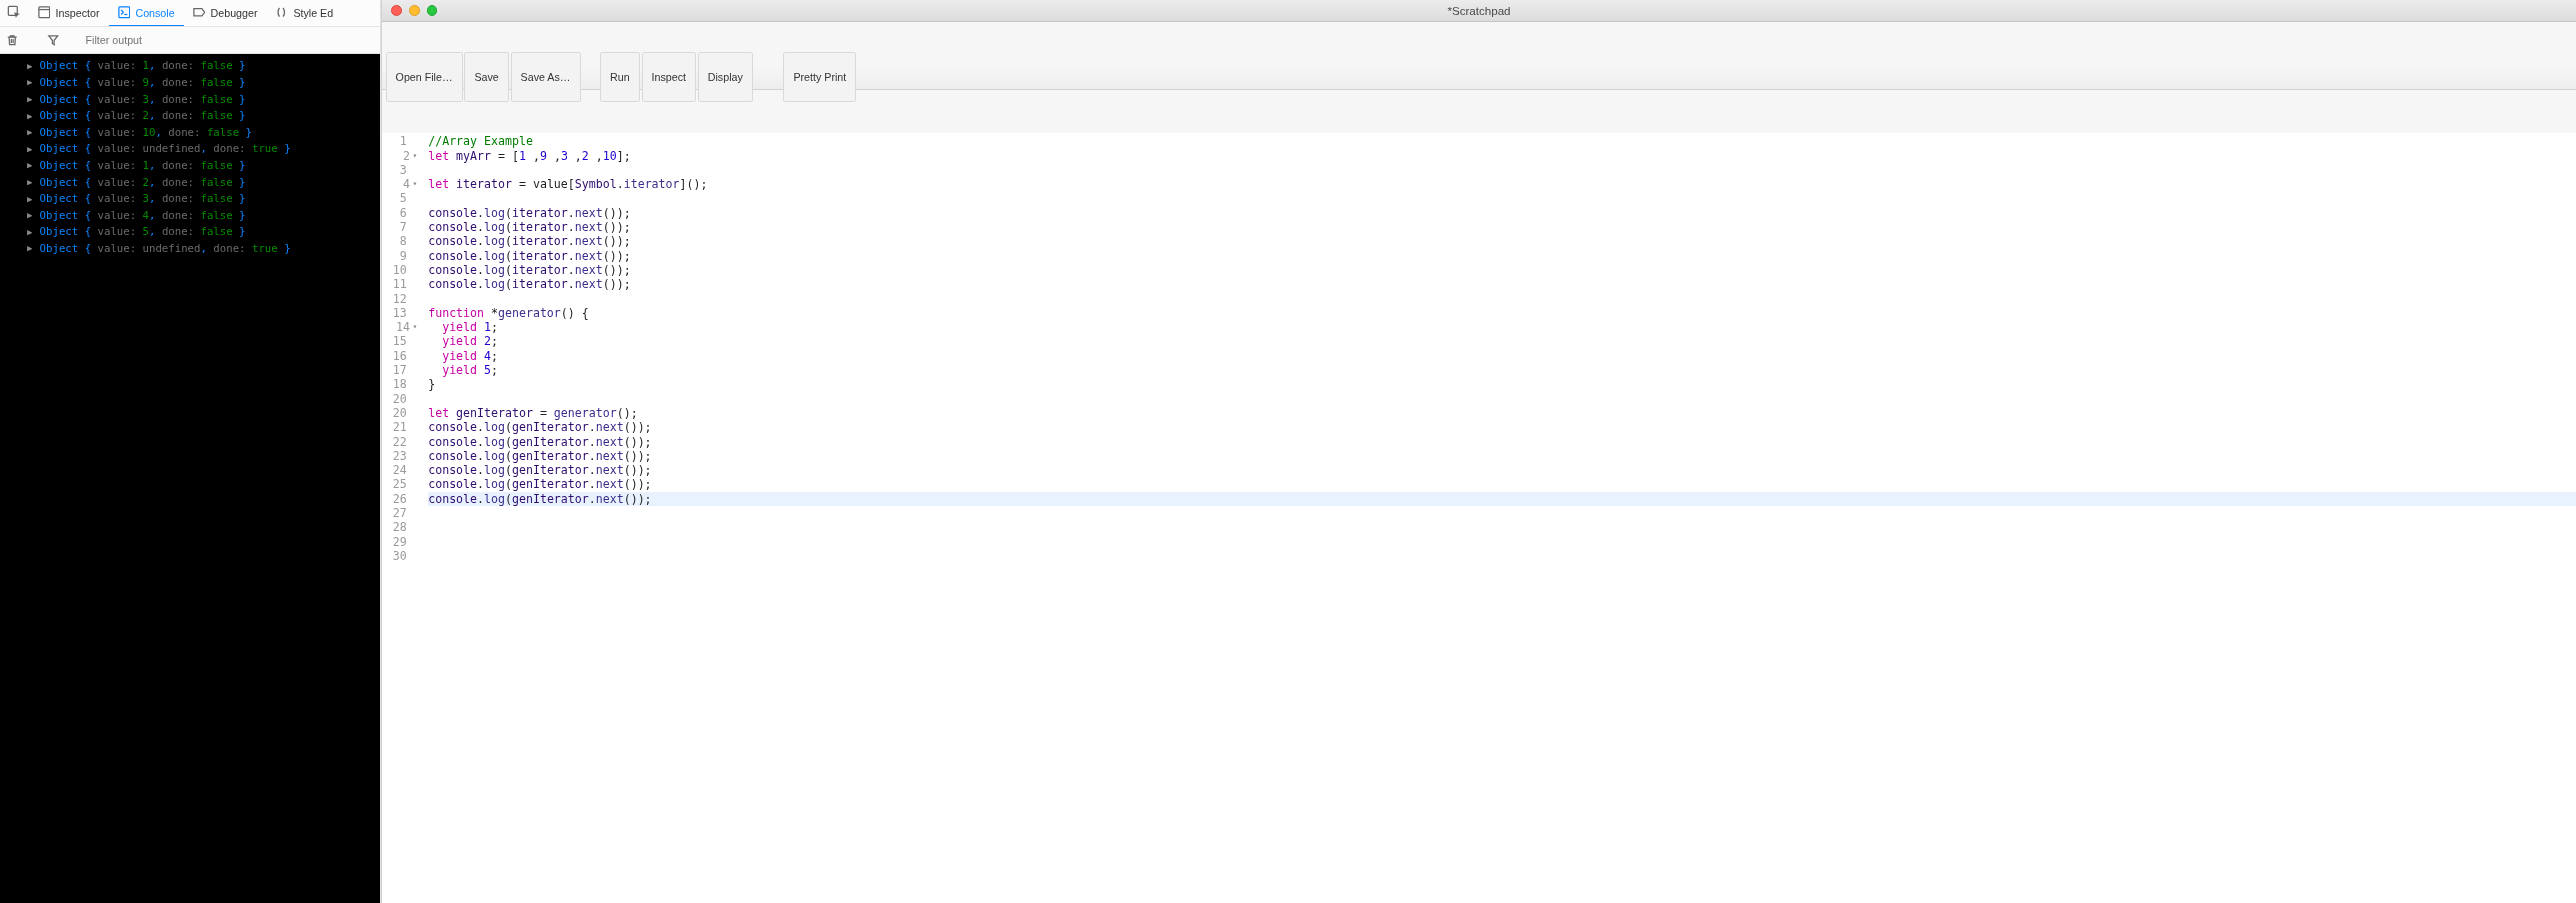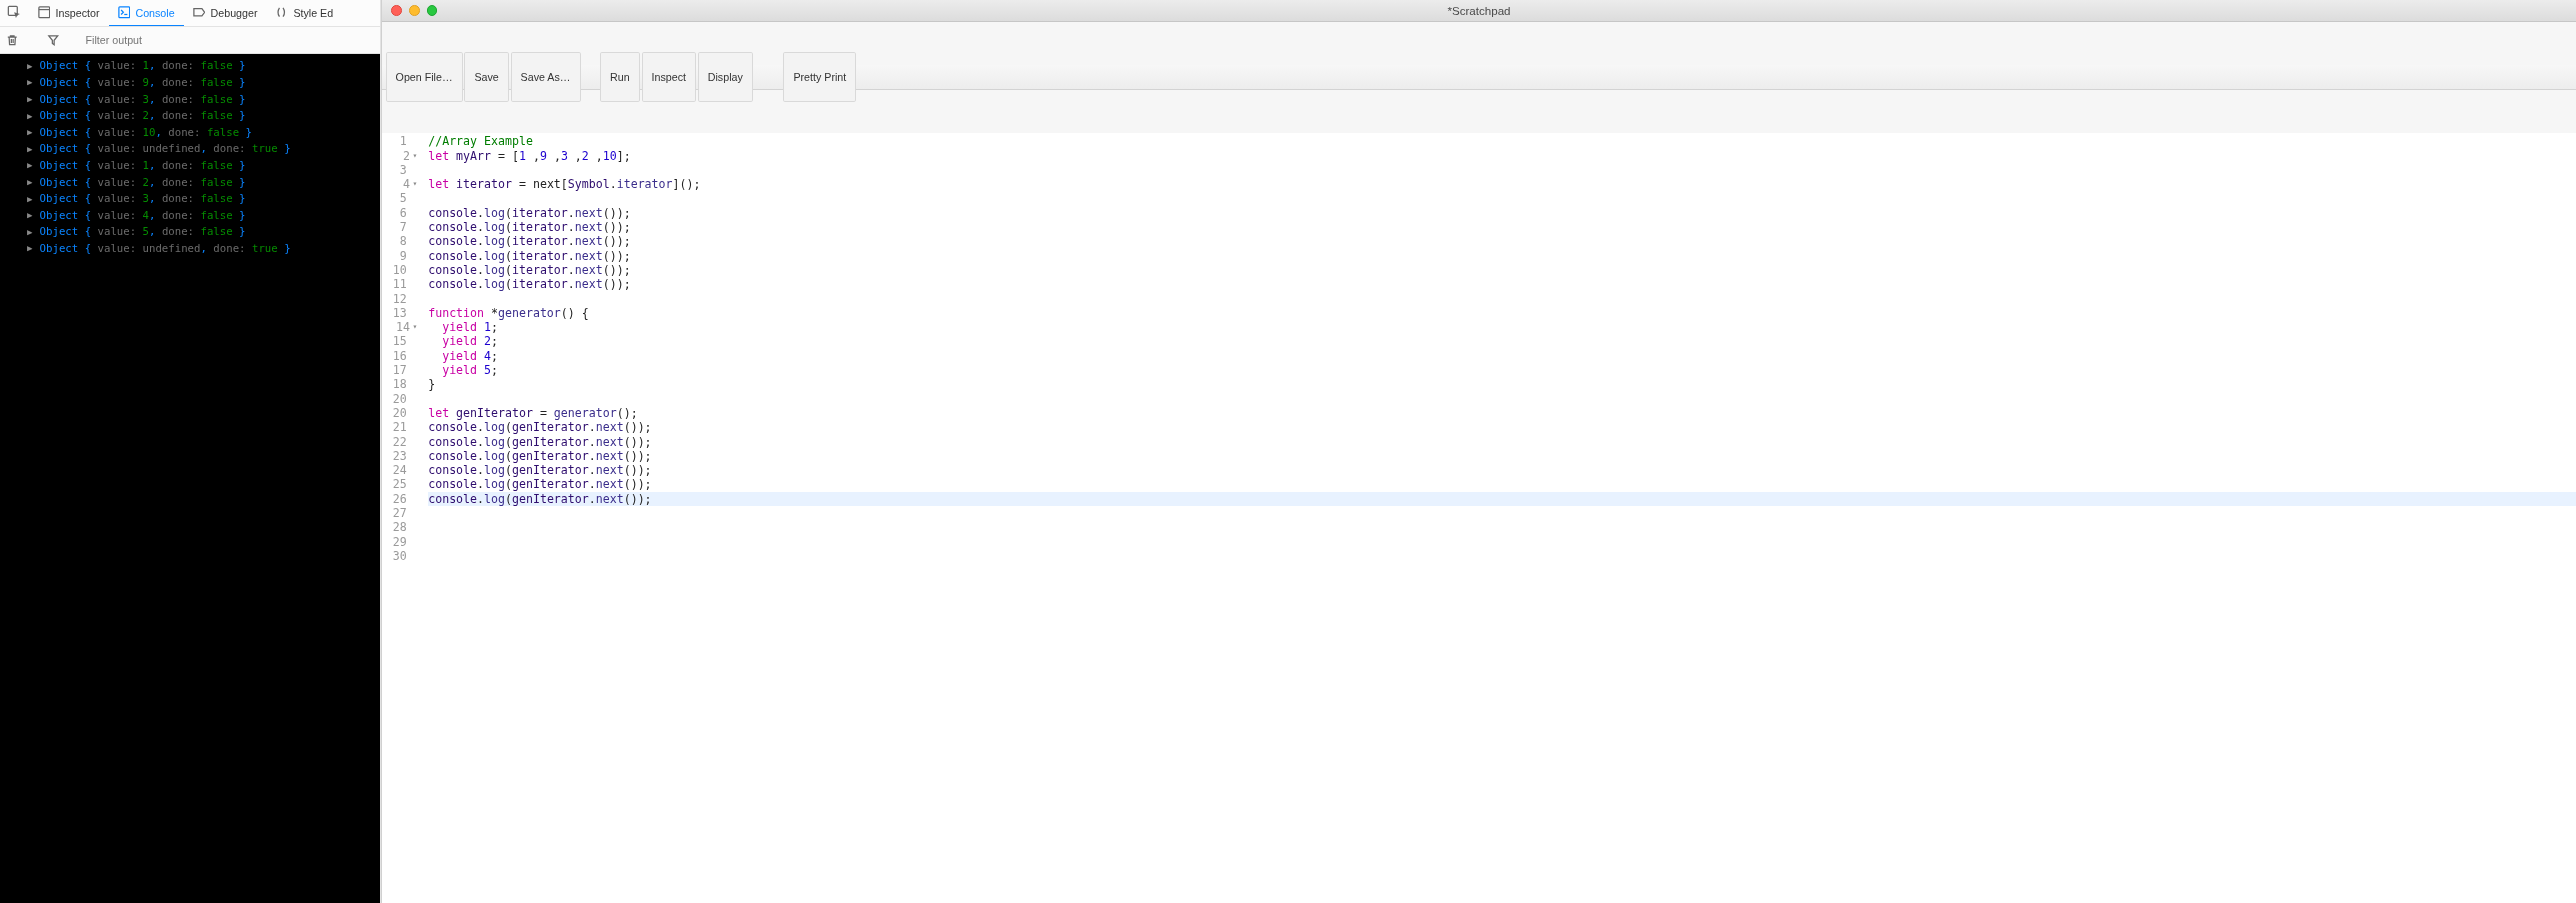--- a/index.html
+++ b/index.html
@@ -434,21 +434,21 @@
         </div>
         <div class="gutter-line">
           <span>30</span>
           <span style="width:8px;display:inline-block"></span>
         </div>
       </div>
     <div class="code" id="code">
         <div class="code-line"><span class="cm">//Array Example</span></div>
         <div class="code-line"><span class="kw">let</span><span class="id"> myArr </span><span class="op">=</span><span class="punc2"> [</span><span class="num2">1</span><span class="punc2"> ,</span><span class="num2">9</span><span class="punc2"> ,</span><span class="num2">3</span><span class="punc2"> ,</span><span class="num2">2</span><span class="punc2"> ,</span><span class="num2">10</span><span class="punc2">];</span></div>
         <div class="code-line"></div>
-        <div class="code-line"><span class="kw">let</span><span class="id"> iterator </span><span class="op">=</span><span class="punc2"> next[</span><span class="id">Symbol</span><span class="punc2">.</span><span class="fn">iterator</span><span class="punc2">]();</span></div>
+        <div class="code-line"><span class="kw">let</span><span class="id"> iterator </span><span class="op">=</span><span class="punc2"> value[</span><span class="id">Symbol</span><span class="punc2">.</span><span class="fn">iterator</span><span class="punc2">]();</span></div>
         <div class="code-line"></div>
         <div class="code-line"><span class="id">console</span><span class="punc2">.</span><span class="fn">log</span><span class="punc2">(</span><span class="id">iterator</span><span class="punc2">.</span><span class="fn">next</span><span class="punc2">());</span></div>
         <div class="code-line"><span class="id">console</span><span class="punc2">.</span><span class="fn">log</span><span class="punc2">(</span><span class="id">iterator</span><span class="punc2">.</span><span class="fn">next</span><span class="punc2">());</span></div>
         <div class="code-line"><span class="id">console</span><span class="punc2">.</span><span class="fn">log</span><span class="punc2">(</span><span class="id">iterator</span><span class="punc2">.</span><span class="fn">next</span><span class="punc2">());</span></div>
         <div class="code-line"><span class="id">console</span><span class="punc2">.</span><span class="fn">log</span><span class="punc2">(</span><span class="id">iterator</span><span class="punc2">.</span><span class="fn">next</span><span class="punc2">());</span></div>
         <div class="code-line"><span class="id">console</span><span class="punc2">.</span><span class="fn">log</span><span class="punc2">(</span><span class="id">iterator</span><span class="punc2">.</span><span class="fn">next</span><span class="punc2">());</span></div>
         <div class="code-line"><span class="id">console</span><span class="punc2">.</span><span class="fn">log</span><span class="punc2">(</span><span class="id">iterator</span><span class="punc2">.</span><span class="fn">next</span><span class="punc2">());</span></div>
         <div class="code-line"></div>
         <div class="code-line"><span class="kw">function</span><span class="op"> *</span><span class="fn">generator</span><span class="punc2">() {</span></div>
         <div class="code-line"><span class="punc2">  </span><span class="kw">yield</span><span class="punc2"> </span><span class="num2">1</span><span class="punc2">;</span></div>

